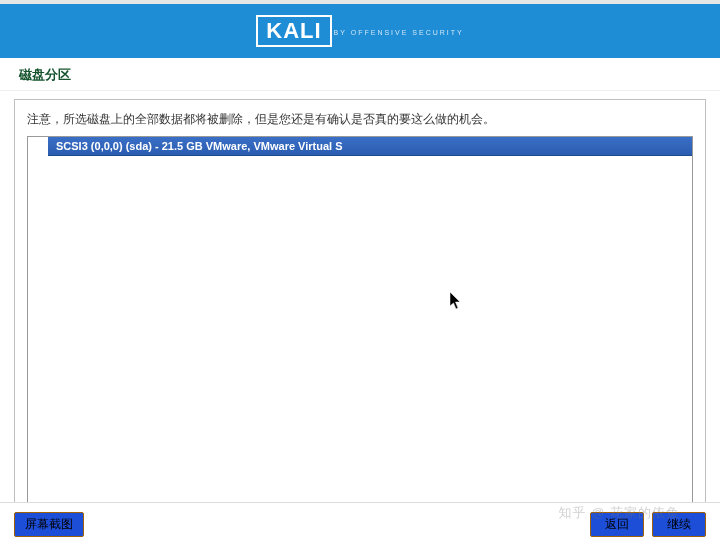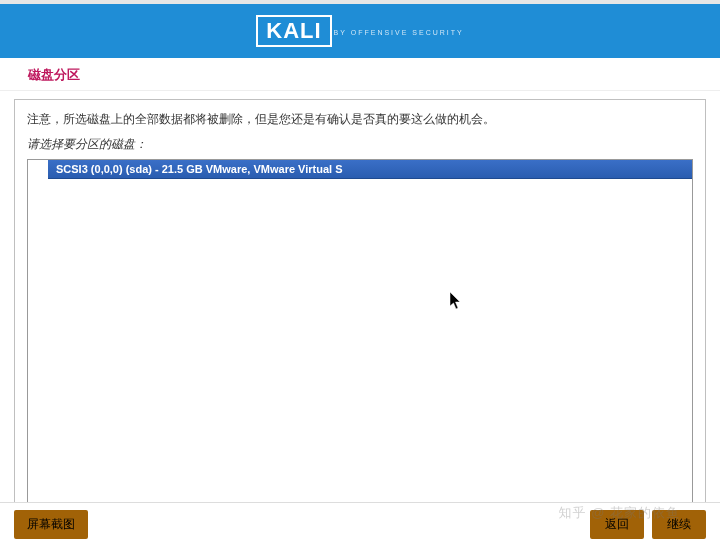--- a/index.html
+++ b/index.html
@@ -37,23 +37,23 @@
       letter-spacing: 1px;
       line-height: 1.1;
     }
     .logo-sub {
       color: #cfe6f6;
       font-size: 7px;
       letter-spacing: 2px;
       margin-top: 3px;
     }
     .section-title {
-      padding: 8px 14px 6px 28px;
+      padding: 8px 14px 6px 19px;
       font-weight: bold;
-      color: #be185d;
+      color: #14532d;
       font-size: 13px;
       border-bottom: 1px solid #eee;
     }
     .main-panel {
       margin: 8px 14px 0 14px;
       border: 1px solid #bfbfbf;
       height: 418px;
       padding: 10px 12px;
       display: flex;
       flex-direction: column;
@@ -99,22 +99,22 @@
       padding: 0 14px;
       border-top: 1px solid #ddd;
       background: #fff;
     }
     .nav-right {
       display: flex;
       gap: 8px;
       align-items: center;
     }
     .btn {
-      border: 3px solid #a16207;
-      background: #a16207;
+      border: 1px solid #a16207;
+      background: #1d4ed8;
       padding: 3px 10px;
       font-size: 12px;
       cursor: pointer;
       border-radius: 2px;
       min-width: 54px;
       text-align: center;
     }
     .cursor {
       position: absolute;
       left: 450px;
@@ -140,21 +140,20 @@
   <div class="logo">
     <div class="logo-box">KALI</div>
     <div class="logo-sub">BY OFFENSIVE SECURITY</div>
   </div>
 </div>
 
 <div class="section-title">磁盘分区</div>
 
 <div class="main-panel">
   <div class="warning-text">注意，所选磁盘上的全部数据都将被删除，但是您还是有确认是否真的要这么做的机会。</div>
-  <div class="prompt-label">请选择要分区的磁盘：</div>
   <div class="disk-list">
     <div class="disk-item">SCSI3 (0,0,0) (sda) - 21.5 GB VMware, VMware Virtual S</div>
   </div>
 </div>
 
 <div class="footer">
   <button class="btn">屏幕截图</button>
   <div class="nav-right">
     <button class="btn">返回</button>
     <button class="btn">继续</button>

